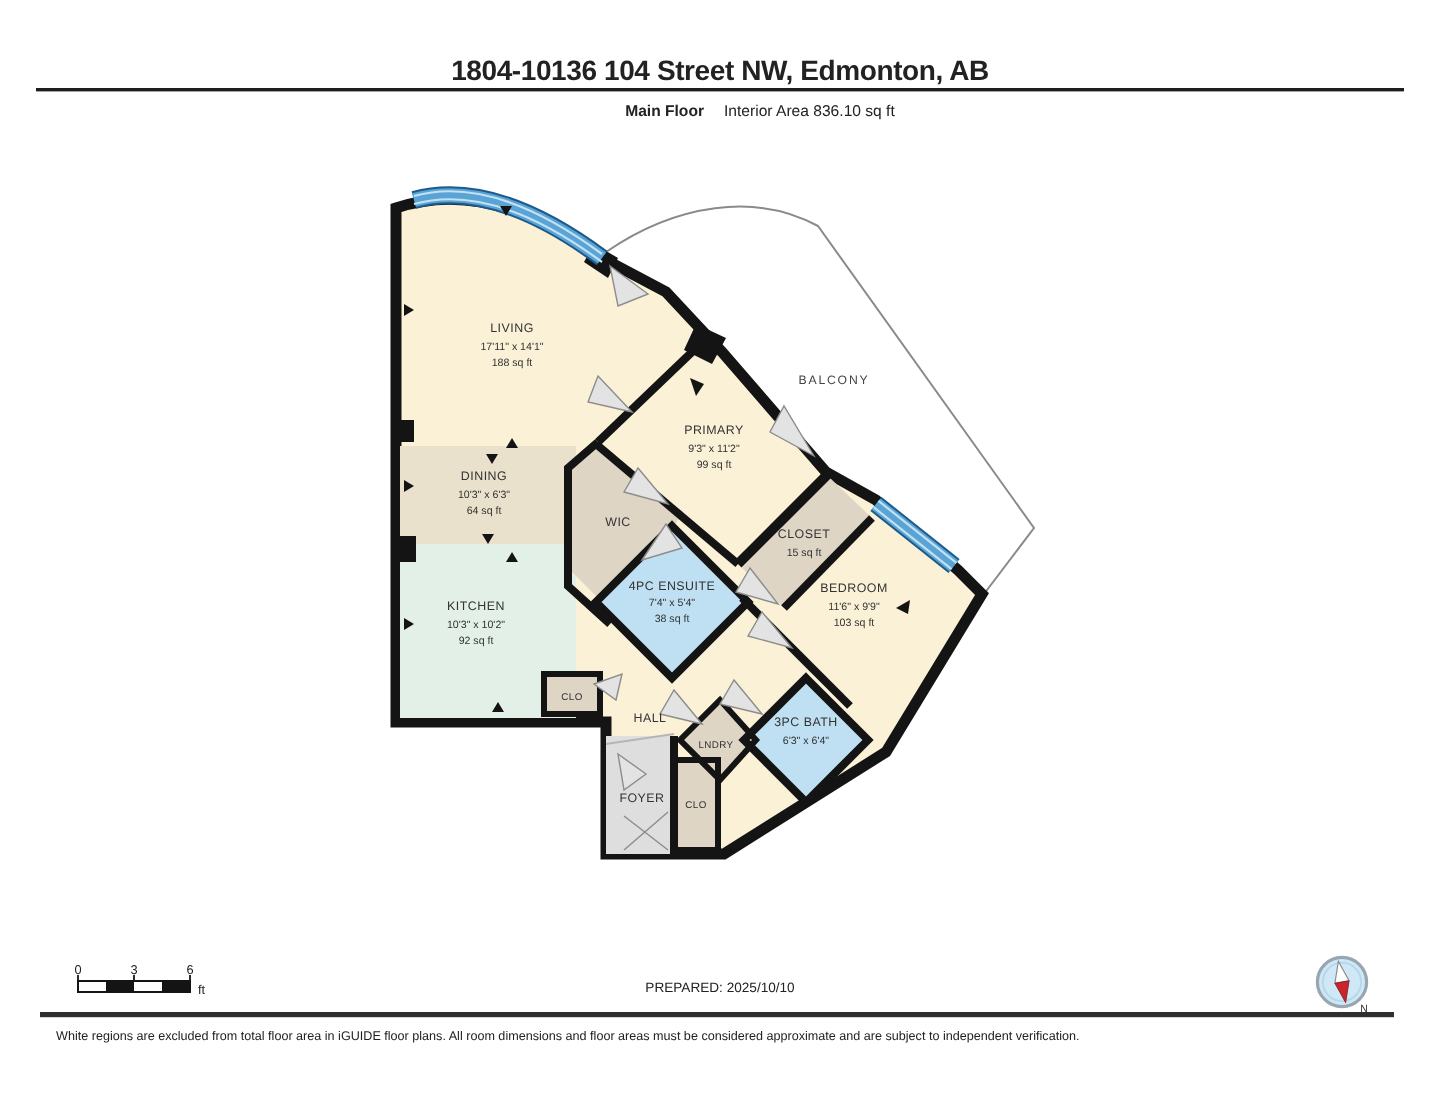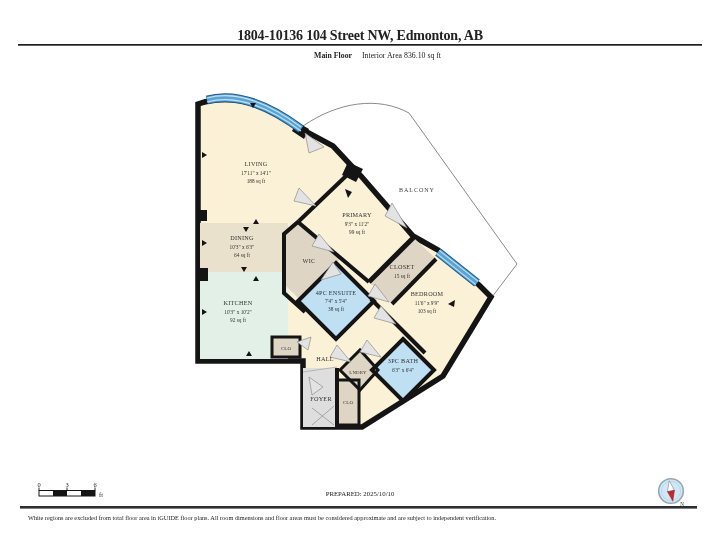--- a/index.html
+++ b/index.html
@@ -1,17 +1,17 @@
 <!DOCTYPE html>
 <html><head>
 <meta charset="utf-8">
 <style>
   html,body{margin:0;padding:0;background:#fff;}
   #page{position:relative;width:720px;height:556px;background:#fff;overflow:hidden;
-        font-family:Liberation Serif, serif;}
+        font-family:Liberation Sans, sans-serif;}
   svg{position:absolute;left:0;top:0;}
   text{fill:#222;}
   .ttl{font-size:14px;font-weight:bold;letter-spacing:-0.2px;}
   .subb{font-size:7.8px;font-weight:bold;}
   .subr{font-size:7.8px;}
   .rn{font-size:6.2px;fill:#333;letter-spacing:.25px;}
   .rs{font-size:5.3px;fill:#333;}
   .rnsm{font-size:4.9px;fill:#333;letter-spacing:.2px;}
   .balc{font-size:6.1px;fill:#444;letter-spacing:.9px;}
   .scl{font-size:6.4px;}

